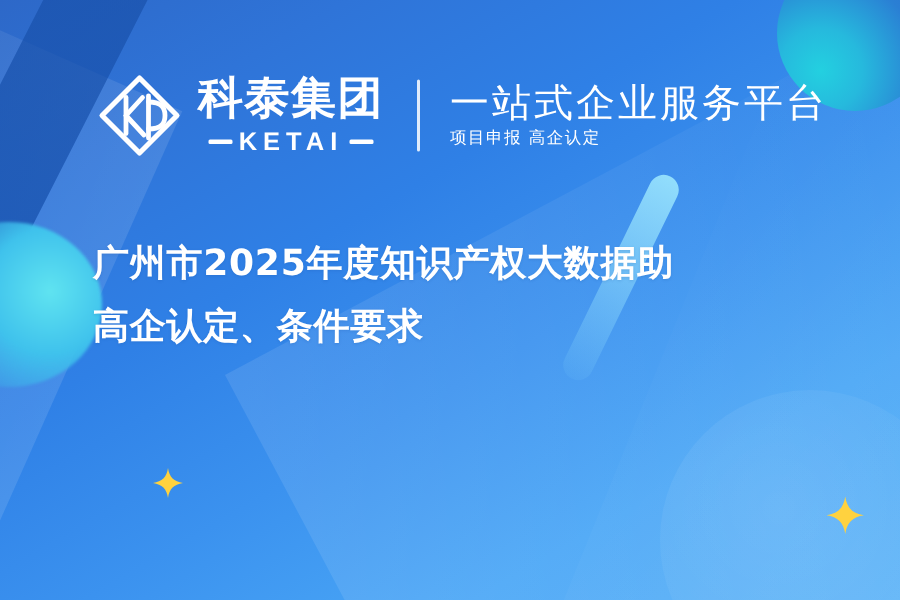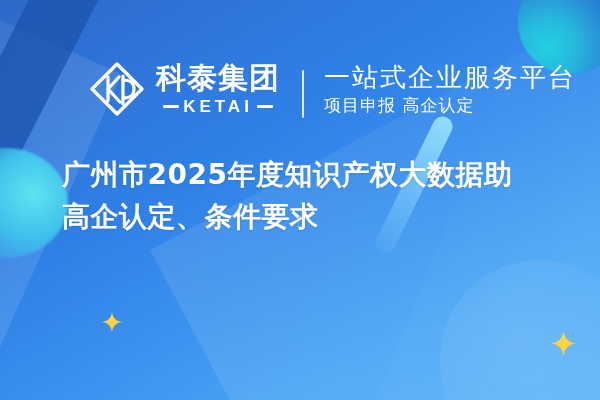--- a/index.html
+++ b/index.html
@@ -127,22 +127,22 @@
   .sparkle svg { display: block; }
 
   
   .header {
     position: absolute;
     left: 0;
     top: 36px;
     width: 600px;
     height: 82px;
     display: flex;
-    align-items: flex-end;
-    padding-left: 88px;
+    align-items: center;
+    padding-left: 64px;
     box-sizing: border-box;
   }
   .logo-block {
     display: flex;
     align-items: center;
     gap: 10px;
   }
   .logo-mark svg { display: block; }
   .logo-words {
     display: flex;
@@ -196,35 +196,35 @@
   .tagline-main {
     color: #ffffff;
     font-size: 26px;
     letter-spacing: 2px;
     line-height: 1.16;
     white-space: nowrap;
     font-family: "DejaVu Sans", "Liberation Sans", sans-serif;
   }
   .tagline-sub {
     color: #ffffff;
-    font-size: 17px;
+    font-size: 11px;
     letter-spacing: 1px;
     line-height: 1.5;
     white-space: nowrap;
     font-family: "DejaVu Sans", "Liberation Sans", sans-serif;
   }
 
   
   .headline {
     position: absolute;
     left: 62px;
     top: 154px;
     width: 486px;
     color: #ffffff;
-    font-size: 28px;
+    font-size: 24px;
     font-weight: bold;
     line-height: 42px;
     letter-spacing: 0.5px;
     font-family: "DejaVu Sans", "Liberation Sans", sans-serif;
     text-shadow: 0 1px 2px rgba(20,70,150,0.18);
   }
   .headline .hl-line { display: block; white-space: nowrap; }
 </style>
 </head>
 <body>

